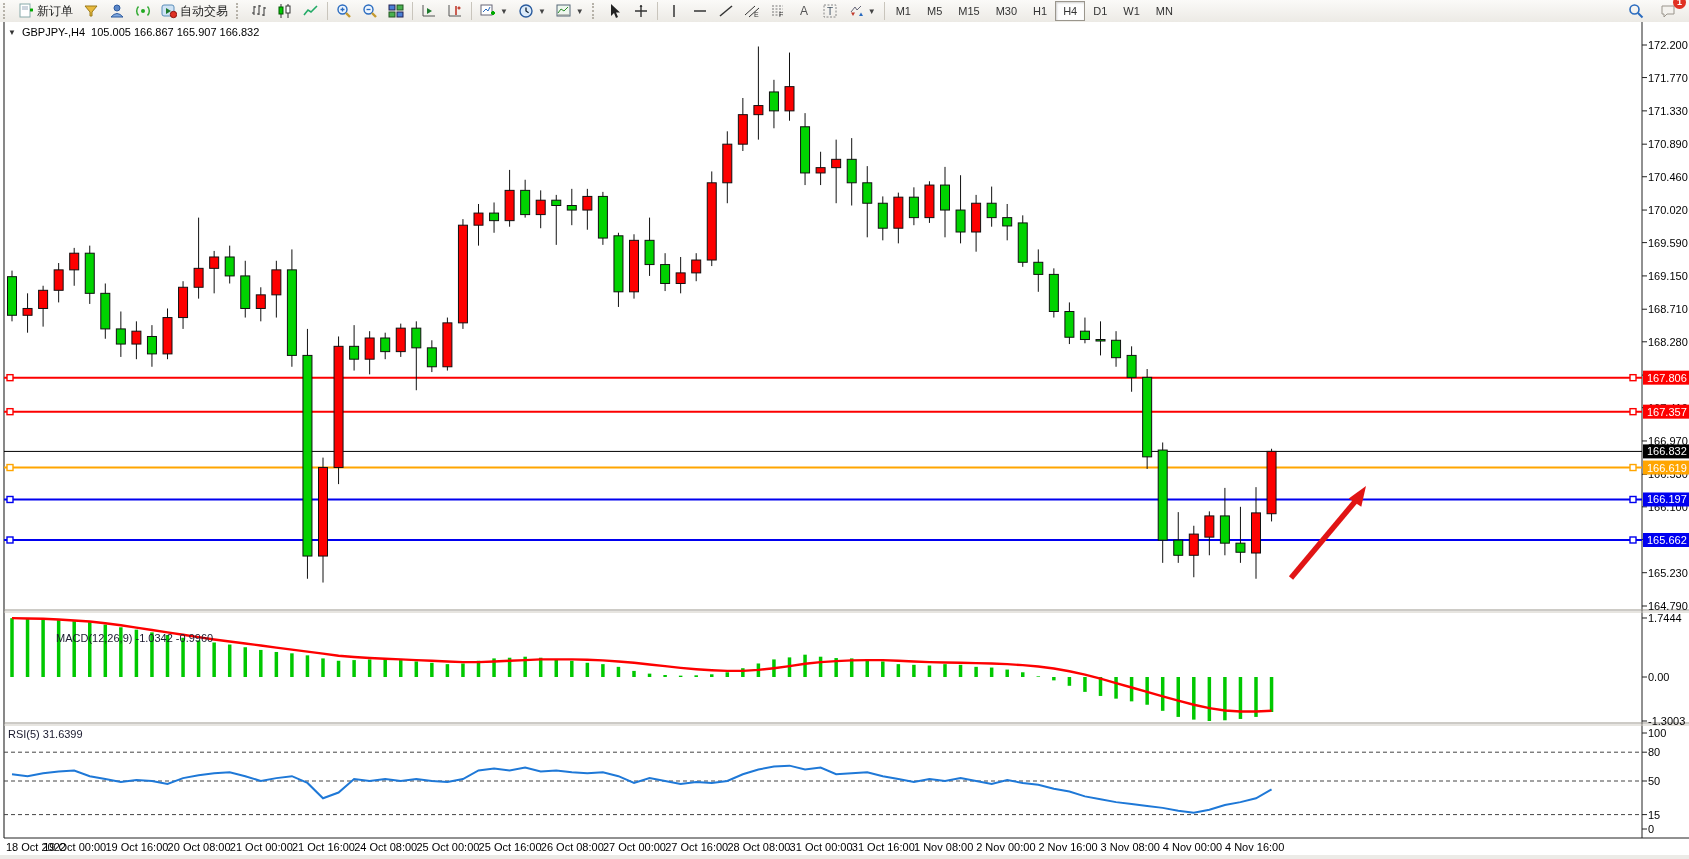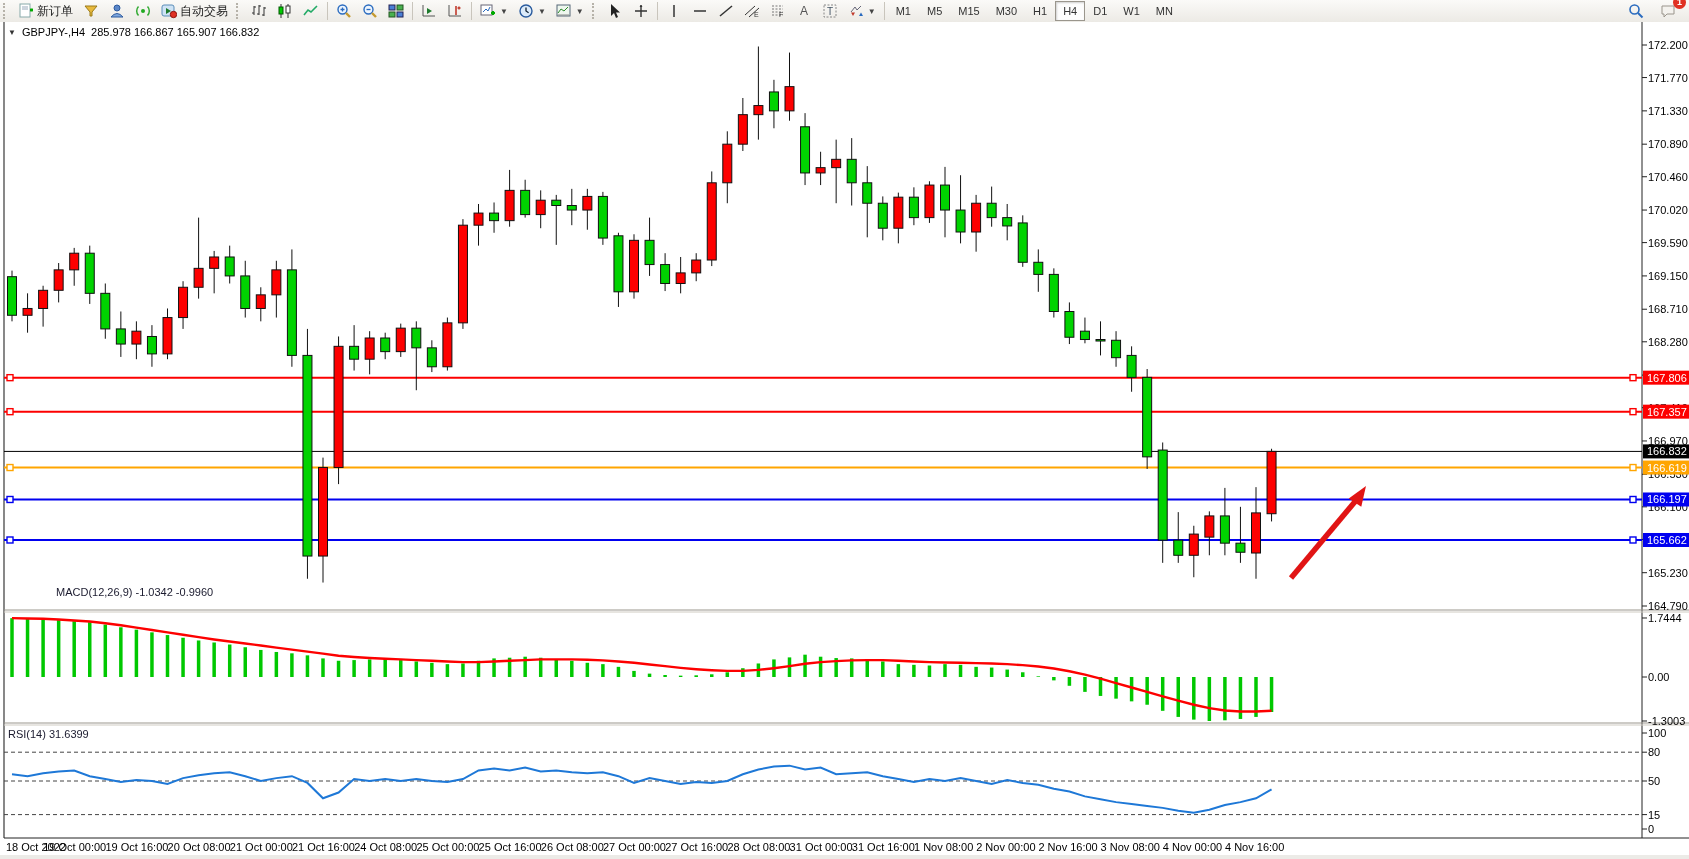--- a/index.html
+++ b/index.html
@@ -643,24 +643,24 @@
         <text x="1038.4" y="829" font-size="11" fill="#000000" font-family="Liberation Sans">2 Nov 16:00</text>
         <text x="1100.6000000000001" y="829" font-size="11" fill="#000000" font-family="Liberation Sans">3 Nov 08:00</text>
         <text x="1162.8" y="829" font-size="11" fill="#000000" font-family="Liberation Sans">4 Nov 00:00</text>
         <text x="1225" y="829" font-size="11" fill="#000000" font-family="Liberation Sans">4 Nov 16:00</text>
         <line x1="1291" y1="556" x2="1358.3053689793323" y2="475.6958391514152" stroke="#e11414" stroke-width="5.5"></line>
         <polygon points="1366,464 1361.273298087304,484.8304654059509 1348.742041853645,476.58621788380674" fill="#e11414"></polygon>
       </svg>
     <div id="symbol-title">
       <span class="tri">▼</span>
       <span>GBPJPY-,H4</span>
-      <span>285.978 166.867 165.907 166.832</span>
+      <span>105.005 166.867 165.907 166.832</span>
     </div>
-    <div class="pane-label" style="left:8px;top:564px;padding-left:48px;">
+    <div class="pane-label" style="left:8px;top:610px;padding-left:48px;">
       <span>MACD(12,26,9)</span> <span>-1.0342 -0.9960</span>
     </div>
     <div class="pane-label" style="left:8px;top:706px;">
-      <span>RSI(14)</span> <span>31.6399</span>
+      <span>RSI(5)</span> <span>31.6399</span>
     </div>
   </div>
 
   <div id="bottombar"></div>
 </div>
 
 </body></html>

